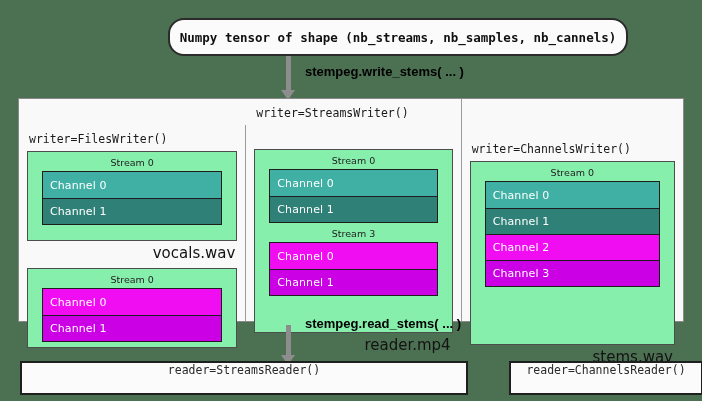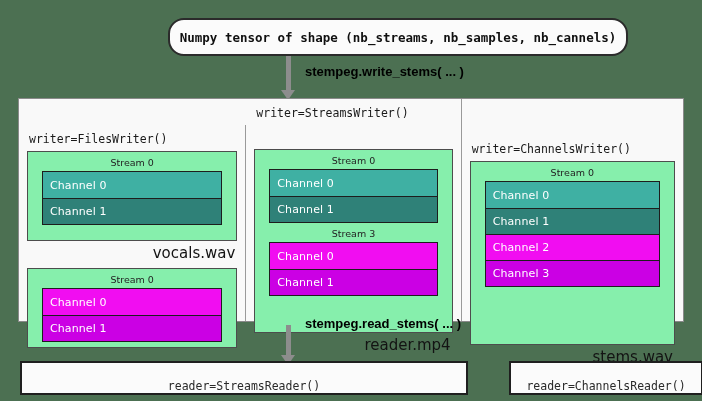--- a/index.html
+++ b/index.html
@@ -162,21 +162,21 @@
 
   
   .reader-box {
     position: absolute;
     top: 361px;
     height: 34px;
     background: #fbfbfb;
     border: 2px solid #1f1f1f;
     box-sizing: border-box;
     display: flex;
-    align-items: flex-end;
+    align-items: flex-start;
     justify-content: center;
   }
   #reader-streams  { left: 20px;  width: 448px; }
   #reader-channels { left: 509px; width: 194px; }
   .reader-box .txt {
     font-family: "DejaVu Sans Mono", monospace;
     font-size: 11.5px;
     color: #2a2a2a;
     white-space: nowrap;
   }

